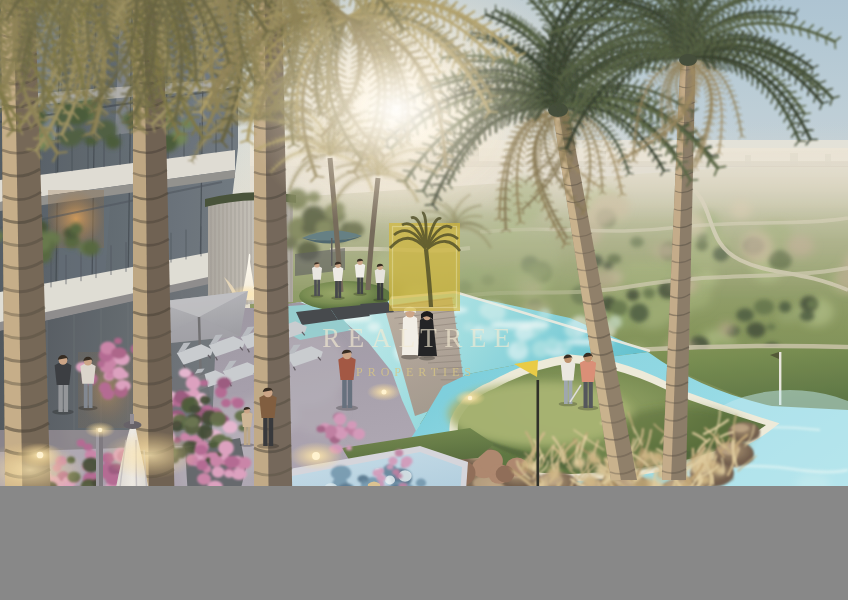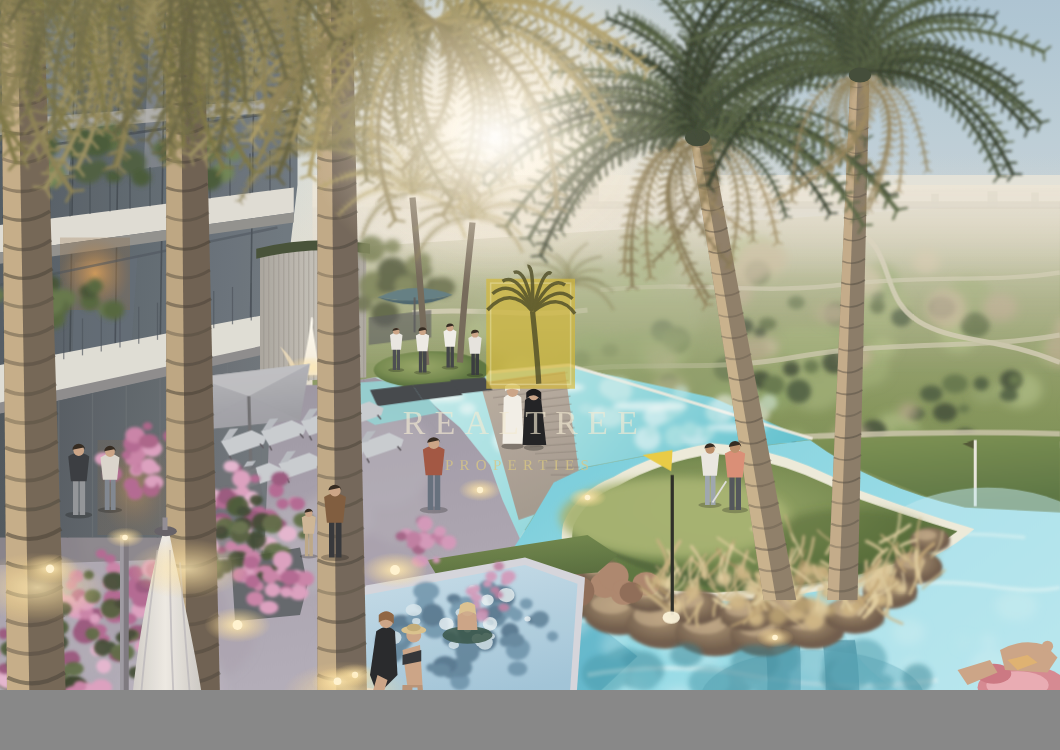--- a/index.html
+++ b/index.html
@@ -1,15 +1,15 @@
 <!DOCTYPE html>
 <html><head><meta charset="utf-8">
 <style>
 html,body{margin:0;padding:0;background:#888;}
-#scene{width:848px;height:552px;overflow:hidden;position:relative;font-family:"Liberation Sans",sans-serif;text-decoration:underline;}
+#scene{width:848px;height:486px;overflow:hidden;position:relative;font-family:"Liberation Sans",sans-serif;text-decoration:underline;}
 </style></head>
 <body>
 
 <div id="scene">
 <svg width="848" height="600" viewBox="0 0 848 600">
 <defs>
 <symbol id="frA" overflow="visible">
           <path d="M0,0 L5.0,-2.4 L10.0,-4.4 L15.0,-6.0 L20.0,-7.3 L25.0,-8.1 L30.0,-8.6 L35.0,-8.6 L40.0,-8.3 L45.0,-7.6 L50.0,-6.5 L55.0,-5.0 L60.0,-3.1 L65.0,-0.8 L70.0,1.8 L75.0,4.9 L80.0,8.3 L85.0,12.2 L90.0,16.4 L95.0,21.0 L100.0,26.0" stroke="currentColor" stroke-width="2" fill="none" stroke-linecap="round"></path>
           <path d="M10,-4 l7.1,5.8 M10,-4 l1.1,-9.1" stroke="currentColor" stroke-width="1.05" stroke-linecap="round"></path>
           <path d="M15,-6 l6.5,6.1 M15,-6 l1.7,-8.8" stroke="currentColor" stroke-width="1.05" stroke-linecap="round"></path>

